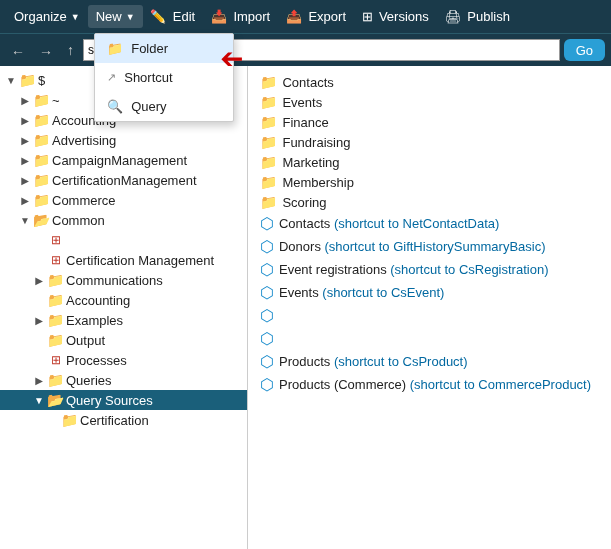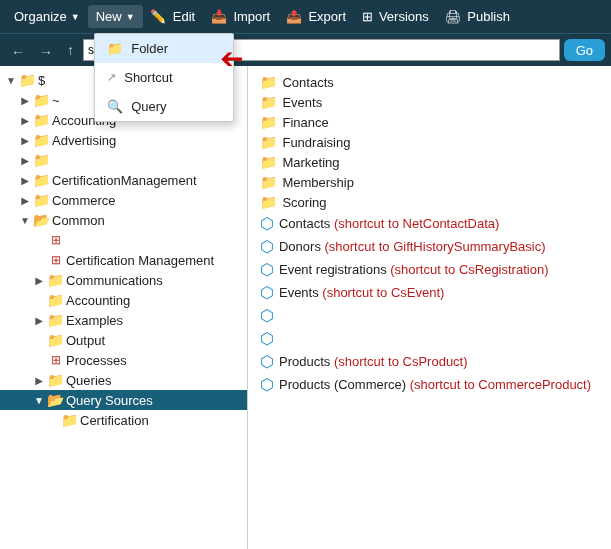--- a/index.html
+++ b/index.html
@@ -133,21 +133,21 @@
       display: flex;
       align-items: center;
       padding: 2px 4px;
       font-size: 13px;
       color: #222;
       cursor: pointer;
       border-radius: 2px;
     }
     .content-item .folder-icon { color: #e8a000; margin-right: 5px; }
     .content-item .query-icon2 { color: #1a8ccc; margin-right: 5px; font-size: 16px; }
-    .shortcut-text { color: #b91c1c; }
+    .shortcut-text { color: #0369a1; }
 
     
     .dropdown-menu {
       position: absolute;
       top: 33px;
       left: 94px;
       background: #fff;
       border: 1px solid #ccc;
       box-shadow: 2px 4px 8px rgba(0,0,0,0.2);
       z-index: 100;
@@ -259,20 +259,21 @@
 
     <div class="tree-item indent2">
       <span class="tree-toggle">▶</span>
       <span class="tree-icon folder-icon">📁</span>
       <span>Advertising</span>
     </div>
 
     <div class="tree-item indent2">
       <span class="tree-toggle">▶</span>
       <span class="tree-icon folder-icon">📁</span>
+      <span>CampaignManagement</span>
     </div>
 
     <div class="tree-item indent2">
       <span class="tree-toggle">▶</span>
       <span class="tree-icon folder-icon">📁</span>
       <span>CertificationManagement</span>
     </div>
 
     <div class="tree-item indent2">
       <span class="tree-toggle">▶</span>

